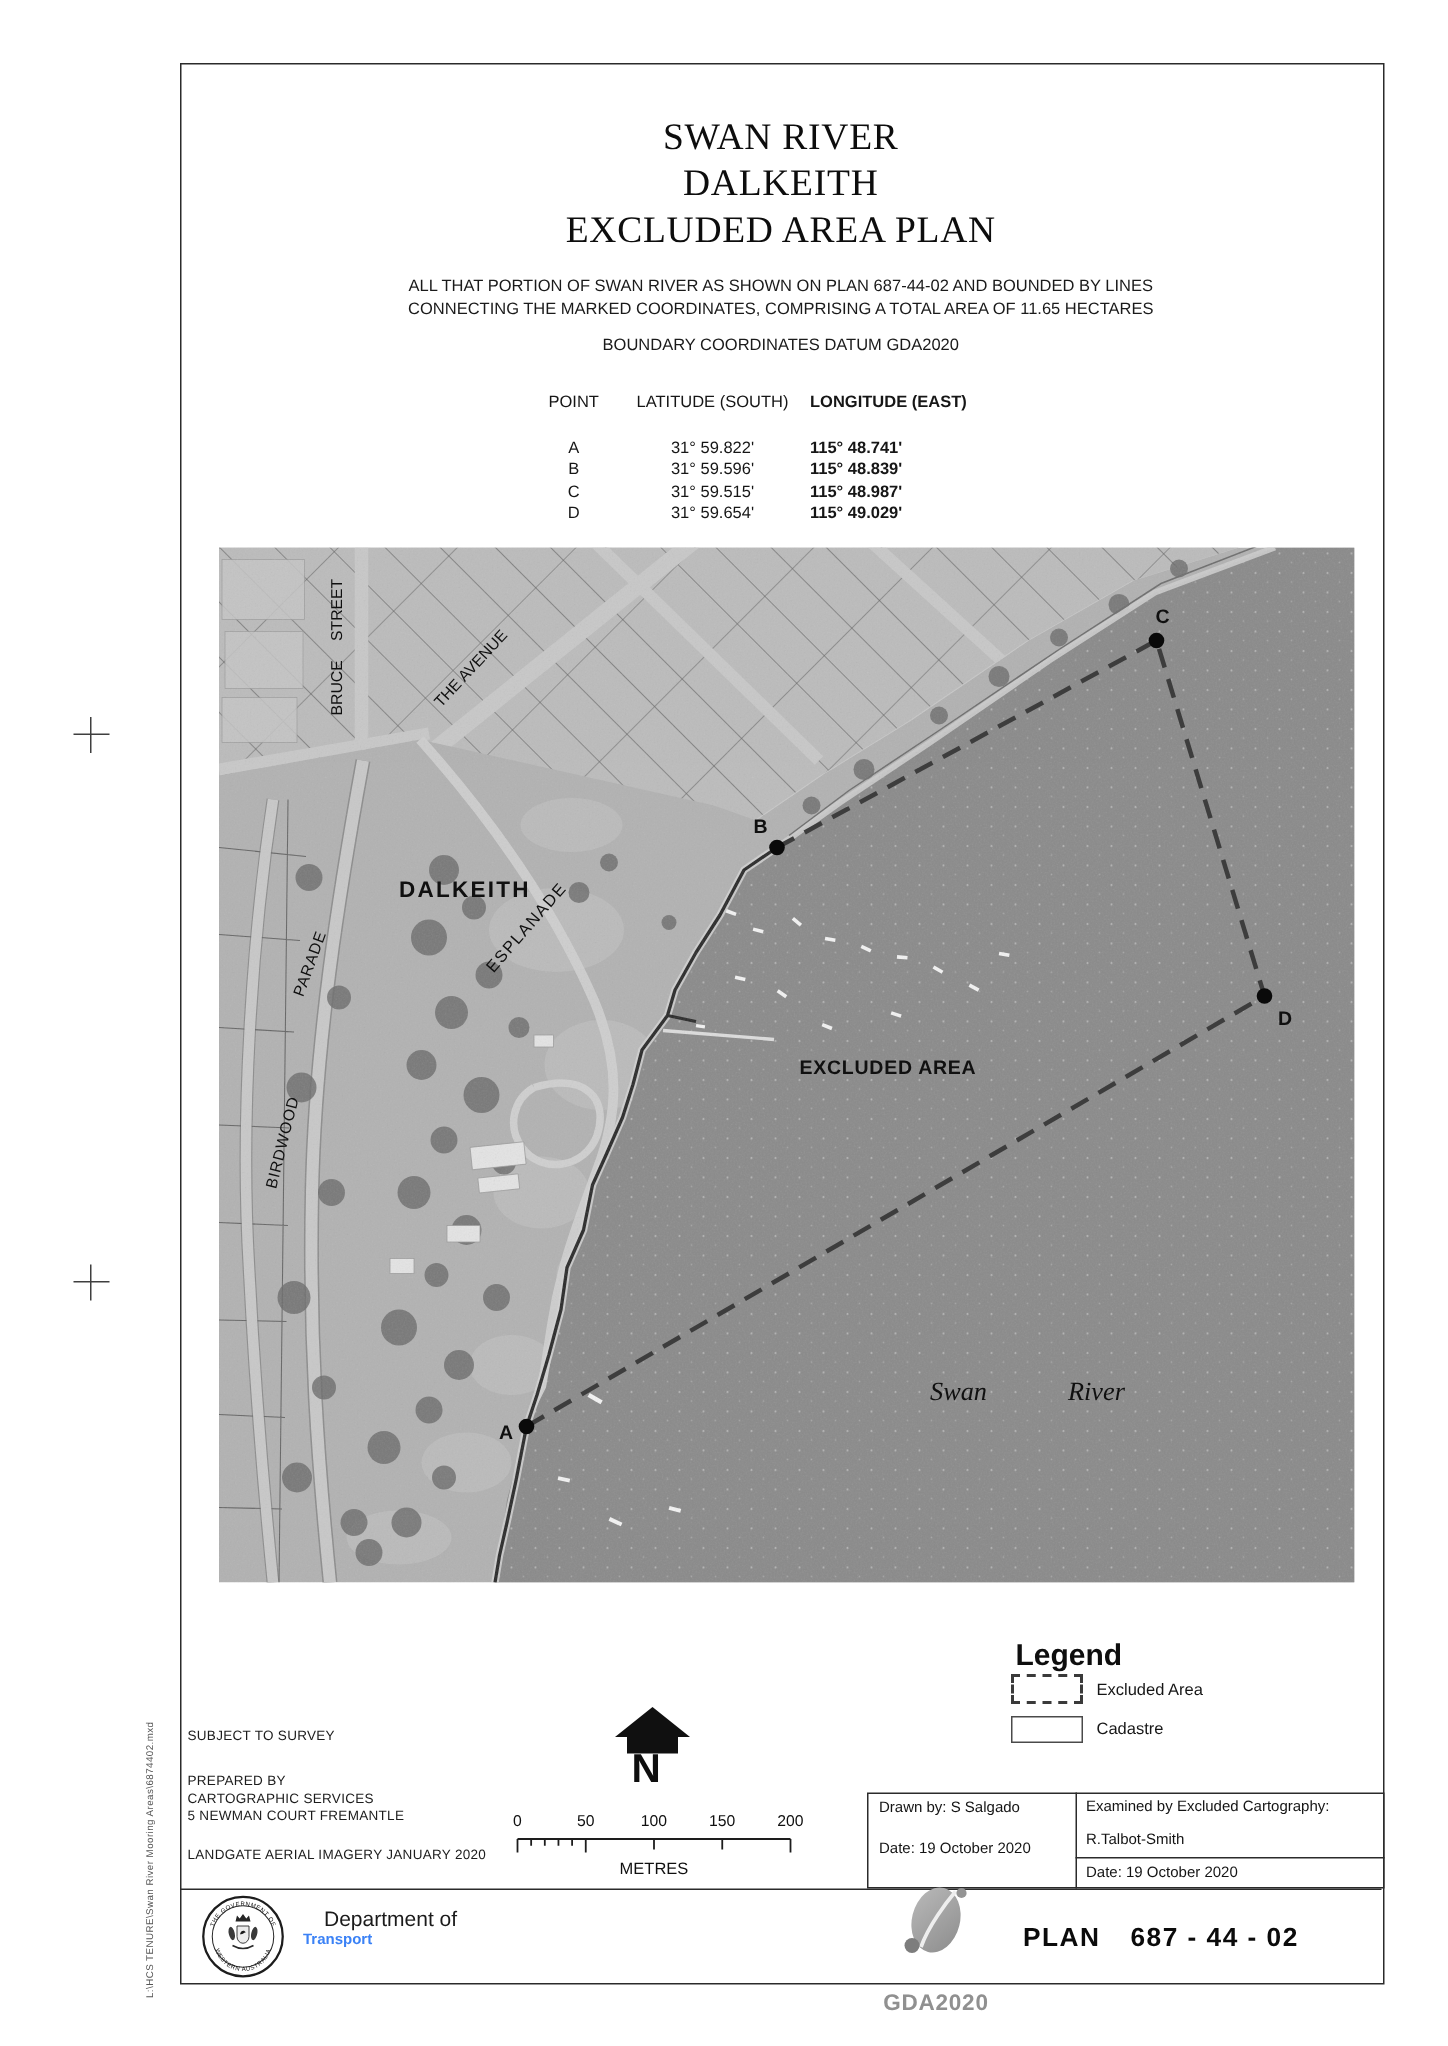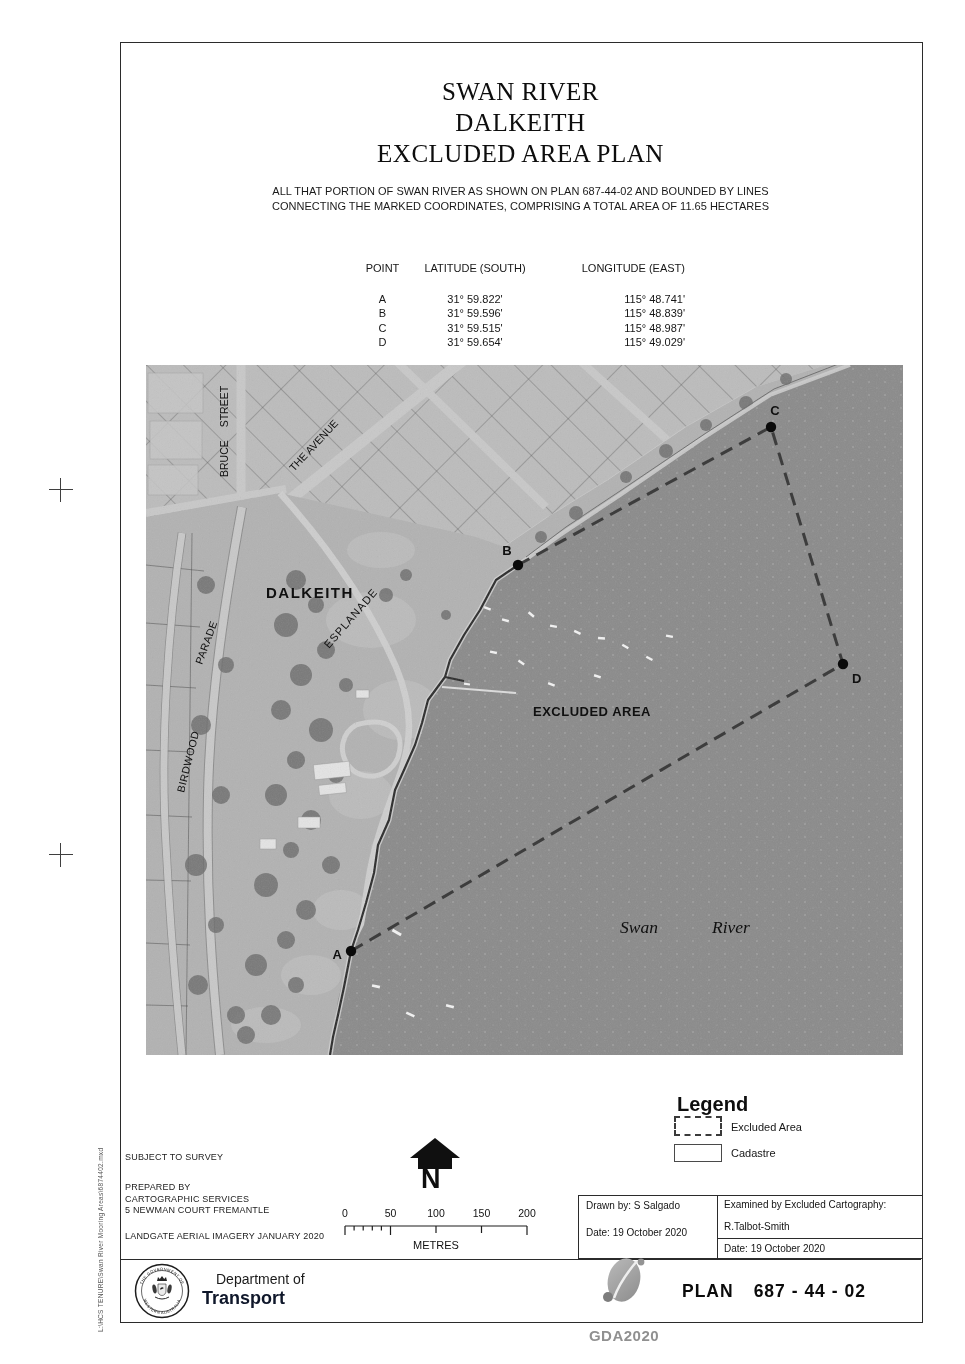--- a/index.html
+++ b/index.html
@@ -9,38 +9,38 @@
   .ctr{text-align:center;}
   
   .title-line{font-family:"Liberation Serif",serif;font-size:25px;line-height:31px;color:#0d0d0d;letter-spacing:.5px;}
   .desc{font-size:11px;line-height:15px;color:#1a1a1a;}
   .datum{font-size:11px;color:#1a1a1a;}
   
   .coords{left:355px;top:261px;width:330px;font-size:11px;color:#161616;}
   .crow{display:flex;line-height:14.6px;}
   .crow span:nth-child(1){width:55px;text-align:center;}
   .crow span:nth-child(2){width:130px;text-align:center;}
-  .crow span:nth-child(3){width:145px;text-align:right;}
+  .crow span:nth-child(3){width:145px;text-align:left;font-weight:bold;}
   .chead{margin-bottom:16px;}
   
   .doc-border{left:120px;top:42px;width:801px;height:1279px;border:1px solid #2b2b2b;}
   .hline{border-top:1px solid #2b2b2b;height:0;}
   .vline{border-left:1px solid #2b2b2b;width:0;}
   
   .legend-title{font-size:20px;font-weight:bold;color:#0e0e0e;}
   .legend-label{font-size:11px;color:#161616;}
   .swatch-dashed{width:44px;height:16px;border:2.5px dashed #3a3a3a;background:#fff;}
   .swatch-solid{width:46px;height:16px;border:1px solid #4a4a4a;background:#fff;}
   
   .note{font-size:9px;line-height:11.5px;color:#1c1c1c;letter-spacing:.2px;}
   
   .tb-text{font-size:10px;color:#141414;}
   
   .dept1{font-size:14px;color:#1b1b1b;}
-  .dept2{font-size:18px;font-weight:bold;color:#0f172a;}
+  .dept2{font-size:10px;font-weight:bold;color:#3b82f6;}
   .gda-text{font-size:15px;font-weight:700;color:#909090;letter-spacing:.5px;width:80px;text-align:center;}
   .plan-text{font-size:17.5px;font-weight:bold;color:#0b0b0b;letter-spacing:1px;display:flex;gap:20px;}
   .north-n{font-size:27px;font-weight:800;color:#0e0e0e;}
   
   .filepath{writing-mode:vertical-rl;transform:rotate(180deg);font-size:6.5px;color:#555;letter-spacing:.3px;height:210px;}
   
   .cm-h{width:24px;height:0;border-top:1.2px solid #3f3f3f;}
   .cm-v{height:24px;width:0;border-left:1.2px solid #3f3f3f;}
   
   svg text{font-family:"Liberation Sans",sans-serif;fill:#101010;}
@@ -63,20 +63,21 @@
   <div class="abs ctr" style="left:120px;top:76px;width:801px;">
     <div class="title-line">SWAN RIVER</div>
     <div class="title-line">DALKEITH</div>
     <div class="title-line">EXCLUDED AREA PLAN</div>
   </div>
 
   <div class="abs ctr" style="left:120px;top:184px;width:801px;">
     <div class="desc">ALL THAT PORTION OF SWAN RIVER AS SHOWN ON PLAN 687-44-02 AND BOUNDED BY LINES</div>
     <div class="desc">CONNECTING THE MARKED COORDINATES, COMPRISING A TOTAL AREA OF 11.65 HECTARES</div>
   </div>
+  <div class="abs ctr datum" style="left:120px;top:224px;width:801px;">BOUNDARY COORDINATES DATUM GDA2020</div>
 
   <div class="abs coords">
     <div class="crow chead">
       <span>POINT</span>
       <span>LATITUDE (SOUTH)</span>
       <span>LONGITUDE (EAST)</span>
     </div>
     <div class="crow">
       <span>A</span>
       <span>31° 59.822'</span>

